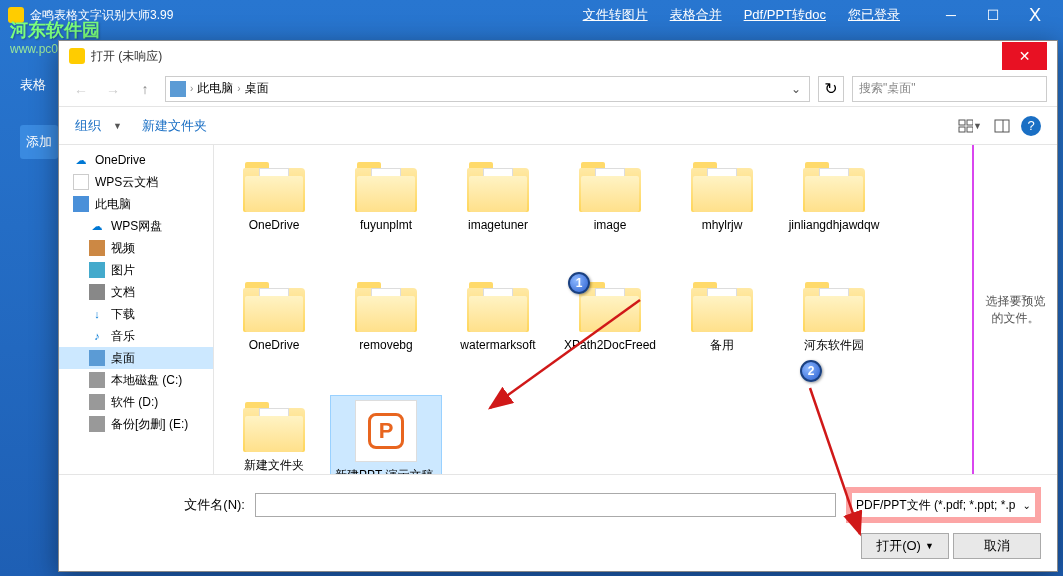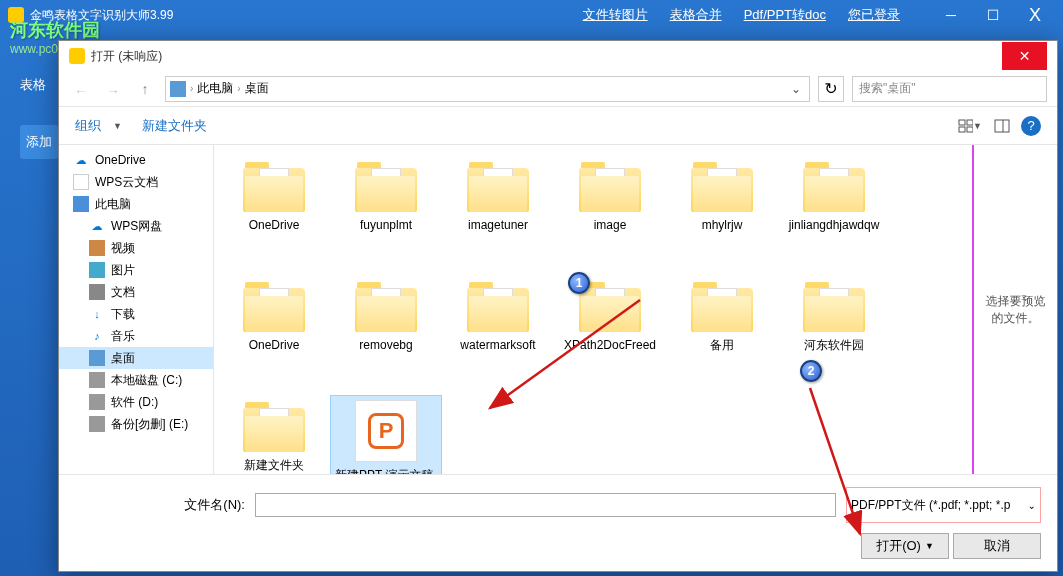--- a/index.html
+++ b/index.html
@@ -78,21 +78,21 @@
 .file-thumb { width: 62px; height: 62px; background: white; border: 1px solid #ddd; display: flex; align-items: center; justify-content: center; margin-bottom: 6px; position: relative; }
 .ppt-icon { width: 36px; height: 36px; border: 3px solid #e8651f; border-radius: 8px; display: flex; align-items: center; justify-content: center; color: #e8651f; font-size: 22px; font-weight: bold; }
 .file-label { line-height: 1.3; word-break: break-all; max-width: 108px; }
 
 .preview-pane { width: 85px; border-left: 2px solid #d946ef; display: flex; align-items: center; justify-content: center; font-size: 12px; color: #555; text-align: center; padding: 8px; }
 
 .dialog-footer { border-top: 1px solid #e5e5e5; padding: 12px 16px; display: flex; flex-direction: column; gap: 10px; }
 .footer-row { display: flex; align-items: center; gap: 10px; }
 .footer-label { font-size: 13px; width: 170px; text-align: right; }
 .filename-input { flex: 1; height: 24px; border: 1px solid #aaa; padding: 0 6px; font-size: 12px; }
-.filetype-select { width: 195px; height: 36px; border: 1px solid #fca5a5; font-size: 12px; padding: 8px 4px; display: flex; align-items: center; justify-content: space-between; cursor: pointer; }
+.filetype-select { width: 195px; height: 36px; border: 6px solid #fca5a5; font-size: 12px; padding: 8px 4px; display: flex; align-items: center; justify-content: space-between; cursor: pointer; }
 .footer-btns { display: flex; gap: 4px; justify-content: flex-end; }
 .footer-btn { width: 88px; height: 26px; border: 1px solid #aaa; background: #e8e8e8; font-size: 13px; display: flex; align-items: center; justify-content: center; cursor: pointer; }
 
 
 .annot { position: absolute; pointer-events: none; }
 .annot-circle { width: 22px; height: 22px; border-radius: 50%; background: radial-gradient(circle at 35% 35%, #8db8ff, #2a5fd0); border: 2px solid #1a4080; color: white; font-weight: bold; font-size: 12px; display: flex; align-items: center; justify-content: center; box-shadow: 1px 1px 3px rgba(0,0,0,0.4); }
 svg.arrow { position: absolute; overflow: visible; }
 </style>
 </head>
 <body>

